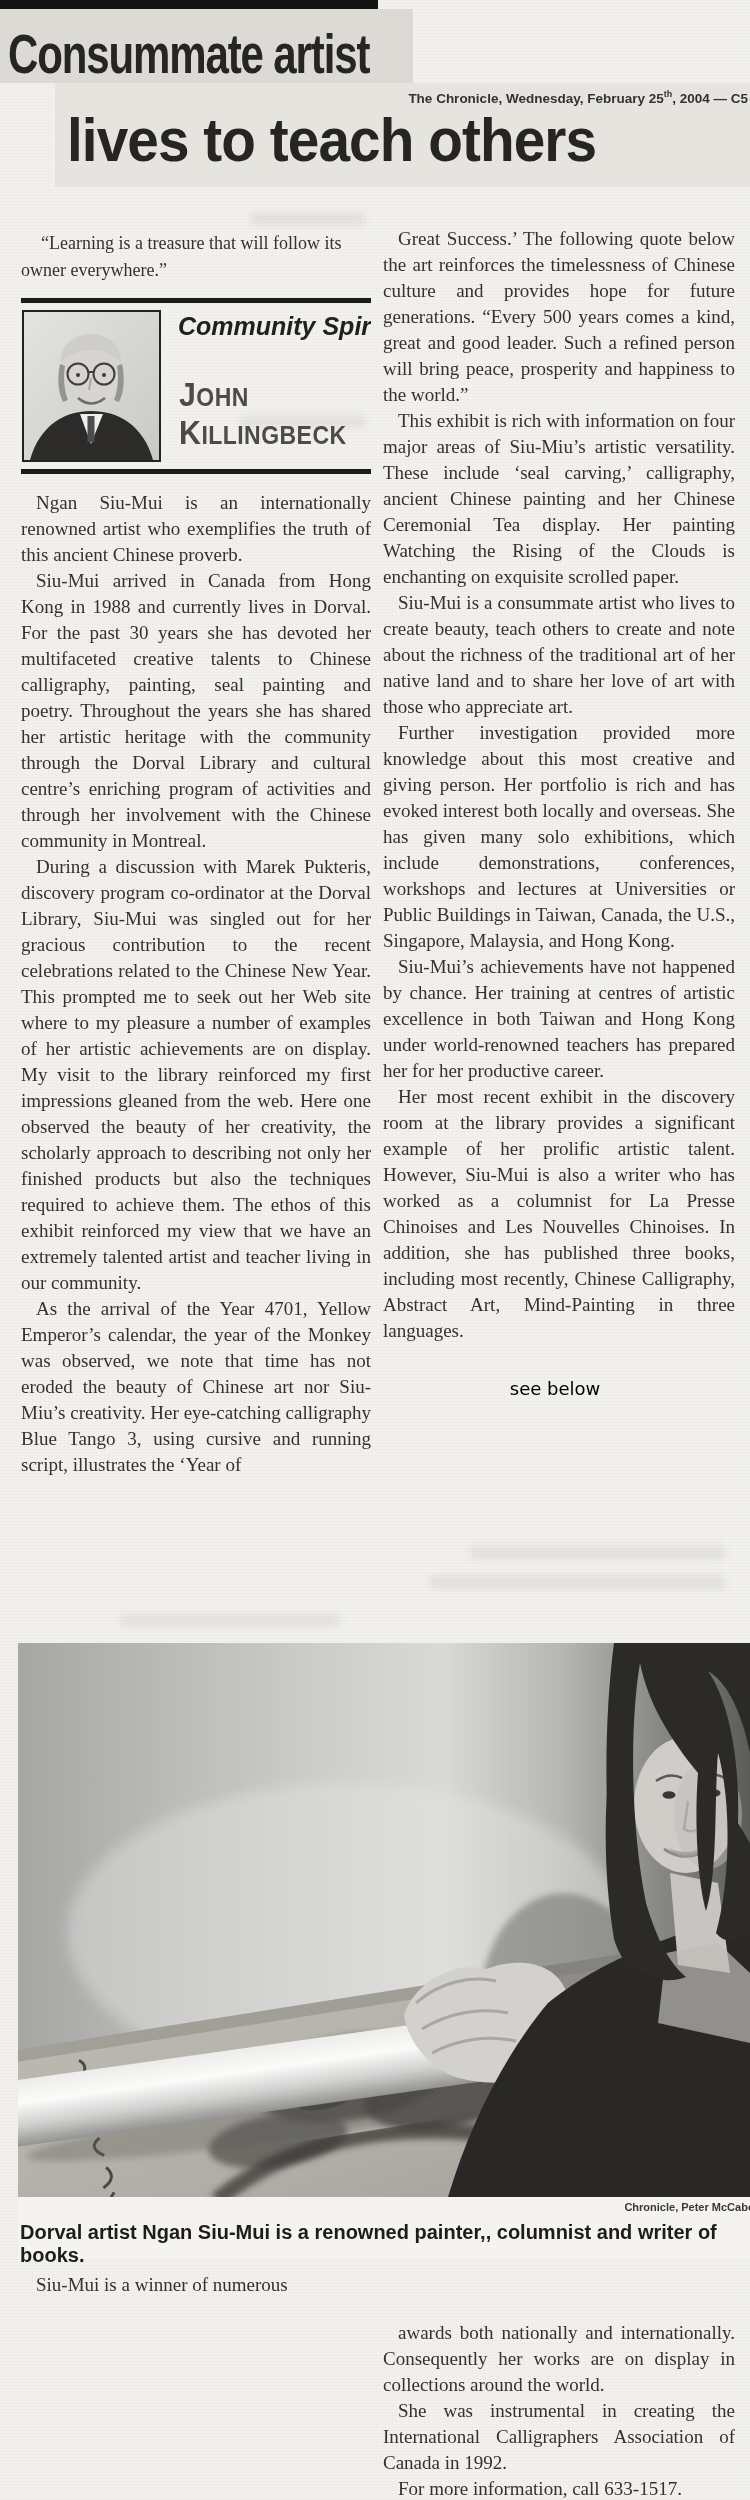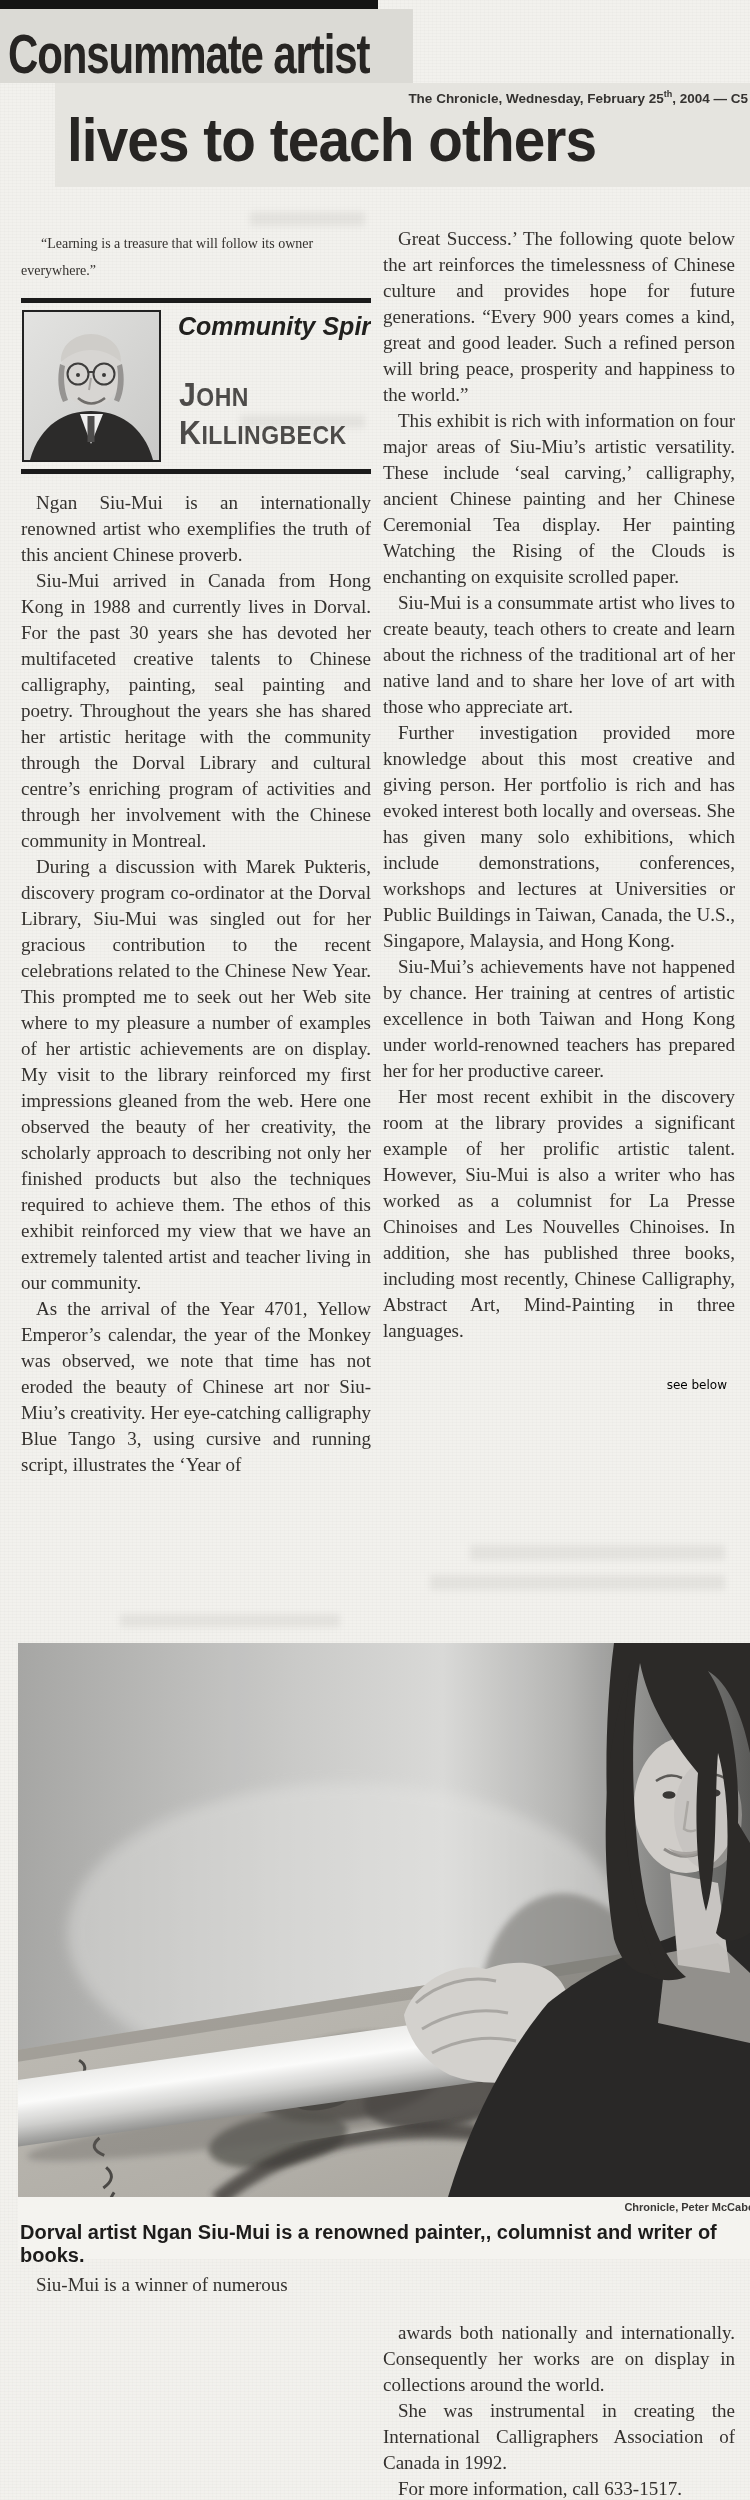--- a/index.html
+++ b/index.html
@@ -28,43 +28,43 @@
   .dateline sup{font-size:9px;}
   .h2line{
     position:absolute;left:12px;top:24px;white-space:nowrap;
     font-family:"Liberation Sans",sans-serif;font-weight:bold;font-size:61px;line-height:66px;
     letter-spacing:-1px;color:#272523;transform:scaleX(0.93);transform-origin:left top;
   }
   
   .colL{position:absolute;left:21px;top:226px;width:350px;height:1404px;overflow:hidden;}
   .colR{position:absolute;left:383px;top:226px;width:352px;height:1404px;overflow:hidden;}
   .bp{margin:0;font-size:19px;line-height:26px;text-align:justify;text-indent:15px;color:#34312e;}
-  .lead-quote{margin:4px 0 14px 0;font-size:14px;line-height:27px;text-indent:20px;color:#34312e;}
+  .lead-quote{margin:4px 0 14px 0;font-size:18px;line-height:27px;text-indent:20px;color:#34312e;}
   .rule{height:5px;background:#1b1b1b;margin:0;}
   
   .byline{position:relative;height:152px;margin:7px 0 7px 0;}
   .headshot{position:absolute;left:3px;top:2px;width:135px;height:148px;outline:2px solid #222;background:#dcdcdc;}
   .colname{
     position:absolute;left:157px;top:2px;
     font-family:"Liberation Sans",sans-serif;font-weight:bold;font-style:italic;
     font-size:25px;color:#21201e;white-space:nowrap;
   }
   .authorline{
     position:absolute;left:158px;margin:0;
     font-family:"Liberation Sans",sans-serif;font-weight:bold;
     font-size:25px;letter-spacing:0.5px;color:#4d4b49;text-transform:uppercase;
     transform:scaleX(0.92);transform-origin:left top;white-space:nowrap;
   }
   .authorline::first-letter{font-size:33px;}
   .author1{top:66px;}
   .author2{top:104px;}
   
   .seebelow{
-    margin:34px 8px 0 0;text-align:right;
-    font-family:"DejaVu Sans",sans-serif;font-size:12px;color:#000;
+    margin:34px 8px 0 0;text-align:center;
+    font-family:"DejaVu Sans",sans-serif;font-size:18px;color:#000;
   }
   
   .photo{position:absolute;left:18px;top:1643px;width:732px;height:554px;background:#9a9a9a;}
   .photo svg{display:block;}
   
   .capwrap{position:absolute;left:18px;top:2197px;width:732px;height:62px;background:#f4f3ef;}
   .credit{
     position:absolute;right:-4px;top:4px;white-space:nowrap;
     font-family:"Liberation Sans",sans-serif;font-weight:bold;font-size:11px;color:#3a3836;
   }
@@ -135,23 +135,23 @@
 
     <div class="rule" style="margin-bottom:16px;"></div>
 
     <p class="bp">Ngan Siu-Mui is an internationally renowned artist who exemplifies the truth of this ancient Chinese proverb.</p>
     <p class="bp">Siu-Mui arrived in Canada from Hong Kong in 1988 and currently lives in Dorval. For the past 30 years she has devoted her multifaceted creative talents to Chinese calligraphy, painting, seal painting and poetry. Throughout the years she has shared her artistic heritage with the community through the Dorval Library and cultural centre’s enriching program of activities and through her involvement with the Chinese community in Montreal.</p>
     <p class="bp">During a discussion with Marek Pukteris, discovery program co-ordinator at the Dorval Library, Siu-Mui was singled out for her gracious contribution to the recent celebrations related to the Chinese New Year. This prompted me to seek out her Web site where to my pleasure a number of examples of her artistic achievements are on display. My visit to the library reinforced my first impressions gleaned from the web. Here one observed the beauty of her creativity, the scholarly approach to describing not only her finished products but also the techniques required to achieve them. The ethos of this exhibit reinforced my view that we have an extremely talented artist and teacher living in our community.</p>
     <p class="bp">As the arrival of the Year 4701, Yellow Emperor’s calendar, the year of the Monkey was observed, we note that time has not eroded the beauty of Chinese art nor Siu-Miu’s creativity. Her eye-catching calligraphy Blue Tango 3, using cursive and running script, illustrates the ‘Year of</p>
   </div>
 
   <div class="colR">
-    <p class="bp">Great Success.’ The following quote below the art reinforces the timelessness of Chinese culture and provides hope for future generations. “Every 900 years comes a kind, great and good leader. Such a refined person will bring peace, prosperity and happiness to the world.”</p>
+    <p class="bp">Great Success.’ The following quote below the art reinforces the timelessness of Chinese culture and provides hope for future generations. “Every 500 years comes a kind, great and good leader. Such a refined person will bring peace, prosperity and happiness to the world.”</p>
     <p class="bp">This exhibit is rich with information on four major areas of Siu-Miu’s artistic versatility. These include ‘seal carving,’ calligraphy, ancient Chinese painting and her Chinese Ceremonial Tea display. Her painting Watching the Rising of the Clouds is enchanting on exquisite scrolled paper.</p>
-    <p class="bp">Siu-Mui is a consummate artist who lives to create beauty, teach others to create and learn about the richness of the traditional art of her native land and to share her love of art with those who appreciate art.</p>
+    <p class="bp">Siu-Mui is a consummate artist who lives to create beauty, teach others to create and note about the richness of the traditional art of her native land and to share her love of art with those who appreciate art.</p>
     <p class="bp">Further investigation provided more knowledge about this most creative and giving person. Her portfolio is rich and has evoked interest both locally and overseas. She has given many solo exhibitions, which include demonstrations, conferences, workshops and lectures at Universities or Public Buildings in Taiwan, Canada, the U.S., Singapore, Malaysia, and Hong Kong.</p>
     <p class="bp">Siu-Mui’s achievements have not happened by chance. Her training at centres of artistic excellence in both Taiwan and Hong Kong under world-renowned teachers has prepared her for her productive career.</p>
     <p class="bp">Her most recent exhibit in the discovery room at the library provides a significant example of her prolific artistic talent. However, Siu-Mui is also a writer who has worked as a columnist for La Presse Chinoises and Les Nouvelles Chinoises. In addition, she has published three books, including most recently, Chinese Calligraphy, Abstract Art, Mind-Painting in three languages.</p>
     <p class="seebelow">see below</p>
   </div>
 
   <div class="photo">
     <svg width="732" height="554" viewBox="0 0 732 554">
       <defs>
         <linearGradient id="pbg" x1="0" y1="0" x2="1" y2="0">

